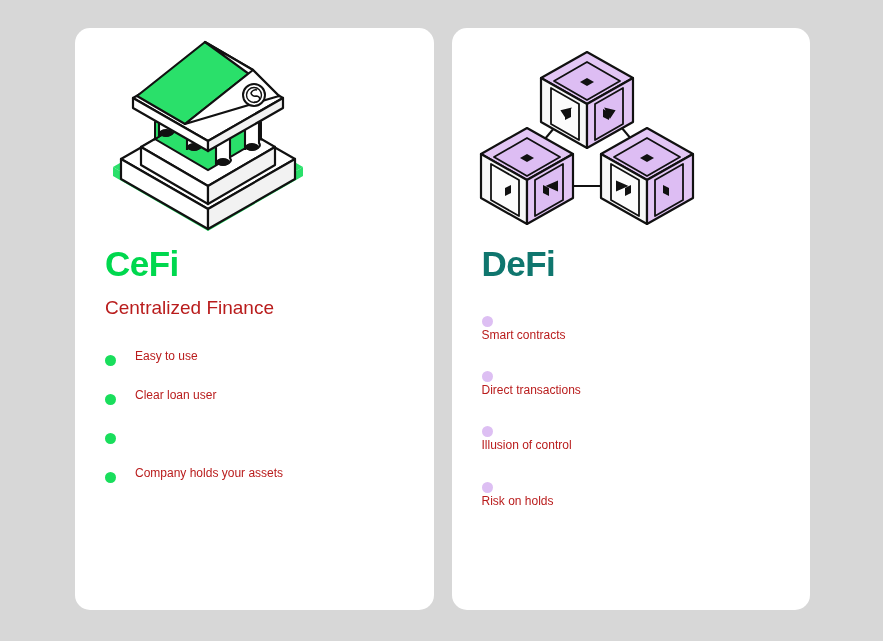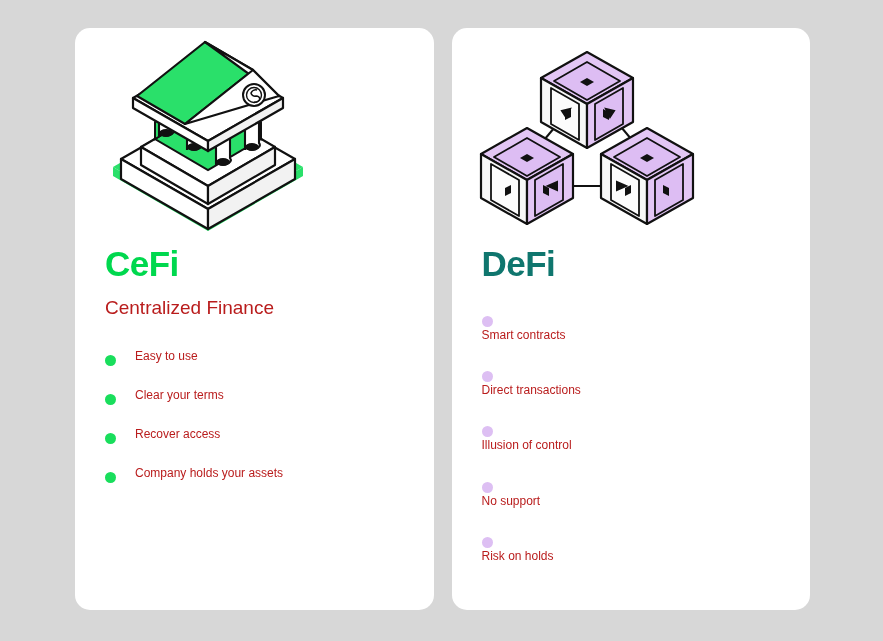--- a/index.html
+++ b/index.html
@@ -154,25 +154,24 @@
     <div class="card-body">
       <h2 class="heading heading-cefi">CeFi</h2>
       <p class="subtitle">Centralized Finance</p>
       <ul class="feature-list cefi-list">
         <li class="feature-item">
           <span class="dot dot-cefi"></span>
           <span class="feature-text">Easy to use</span>
         </li>
         <li class="feature-item">
           <span class="dot dot-cefi"></span>
-          <span class="feature-text">Clear your terms</span>
-        </li>
-        <li class="feature-item">
-          <span class="dot dot-cefi"></span>
-          <span class="feature-text">Recover access</span>
+          <span class="feature-text">Clear loan user</span>
+        </li>
+        <li class="feature-item">
+          <span class="dot dot-cefi"></span>
         </li>
         <li class="feature-item">
           <span class="dot dot-cefi"></span>
           <span class="feature-text">Company holds your assets</span>
         </li>
       </ul>
     </div>
   </div>
 
   <div class="card defi-card">
@@ -235,23 +234,19 @@
         <li class="feature-item">
           <span class="dot dot-defi"></span>
           <span class="feature-text">Direct transactions</span>
         </li>
         <li class="feature-item">
           <span class="dot dot-defi"></span>
           <span class="feature-text">Illusion of control</span>
         </li>
         <li class="feature-item">
           <span class="dot dot-defi"></span>
-          <span class="feature-text">No support</span>
-        </li>
-        <li class="feature-item">
-          <span class="dot dot-defi"></span>
           <span class="feature-text">Risk on holds</span>
         </li>
       </ul>
     </div>
   </div>
 
 </div>
 
 </body></html>

